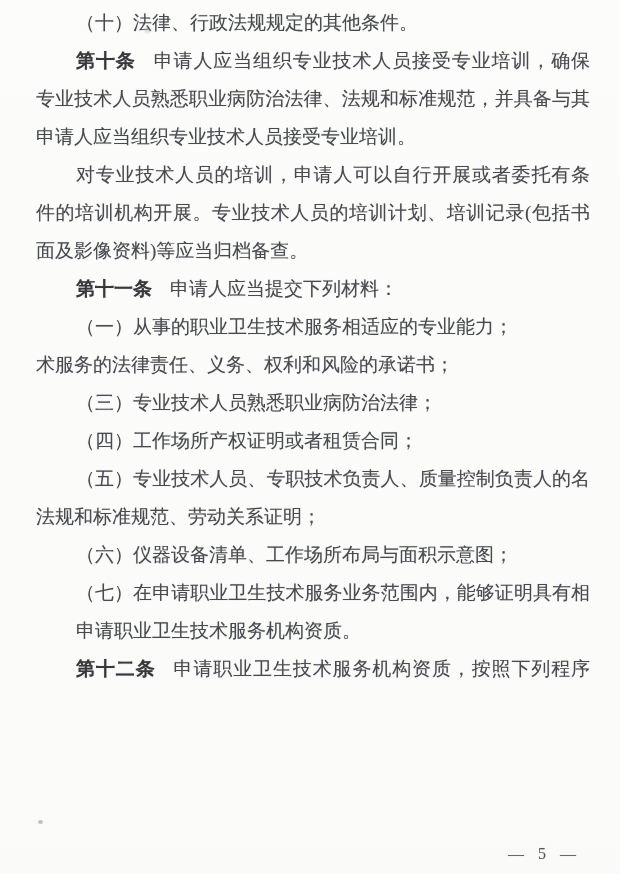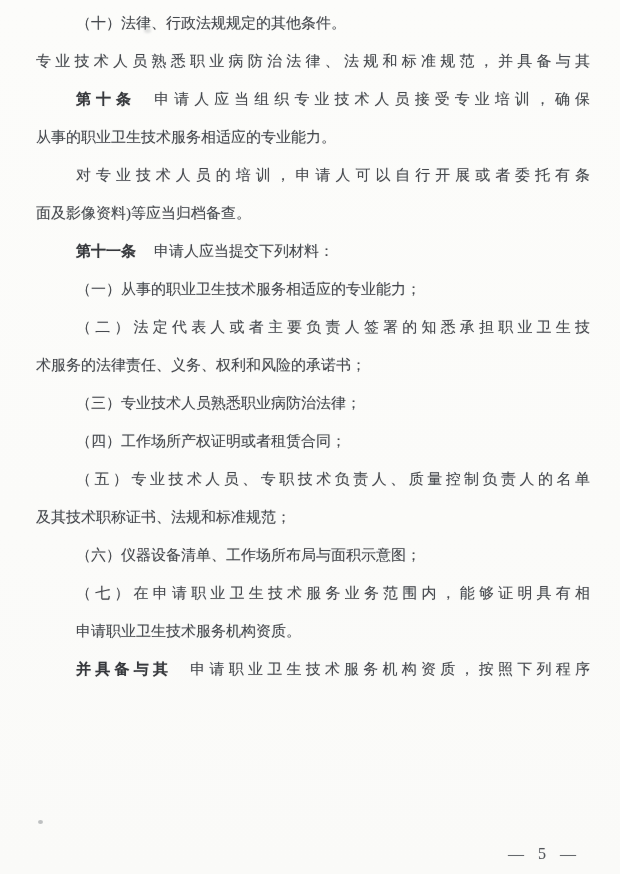--- a/index.html
+++ b/index.html
@@ -17,21 +17,21 @@
   }
   .content {
     position: absolute;
     top: 4px;
     left: 36px;
     width: 554px;
   }
   .line {
     height: 38px;
     line-height: 38px;
-    font-size: 15px;
+    font-size: 19px;
     color: #474a4f;
     letter-spacing: 0;
     text-shadow: 0 0 1px rgba(96, 100, 106, 0.38);
     overflow: hidden;
     text-align: left;
     white-space: normal;
   }
   .line.indent {
     padding-left: 40px;
   }
@@ -78,34 +78,34 @@
     background: rgba(170, 172, 176, 0.35);
     filter: blur(1px);
   }
 </style>
 </head>
 <body>
 
 <div class="page">
   <div class="content">
       <div class="line indent"><span>（十）法律、行政法规规定的其他条件。</span></div>
+      <div class="line indent full"><span class="lead">第十条</span><span>申请人应当组织专业技术人员接受专业培训，确保</span></div>
       <div class="line full"><span>专业技术人员熟悉职业病防治法律、法规和标准规范，并具备与其</span></div>
-      <div class="line indent full"><span class="lead">第十条</span><span>申请人应当组织专业技术人员接受专业培训，确保</span></div>
-      <div class="line"><span>从事的职业卫生技术服务相适应的专业能力。</span></div>
+      <div class="line"><span>申请人应当组织专业技术人员接受专业培训。</span></div>
       <div class="line indent full"><span>对专业技术人员的培训，申请人可以自行开展或者委托有条</span></div>
+      <div class="line full"><span>件的培训机构开展。专业技术人员的培训计划、培训记录(包括书</span></div>
       <div class="line"><span>面及影像资料)等应当归档备查。</span></div>
       <div class="line indent"><span class="lead">第十一条</span><span>申请人应当提交下列材料：</span></div>
       <div class="line indent"><span>（一）从事的职业卫生技术服务相适应的专业能力；</span></div>
-      <div class="line indent full"><span>（二）法定代表人或者主要负责人签署的知悉承担职业卫生技</span></div>
       <div class="line"><span>术服务的法律责任、义务、权利和风险的承诺书；</span></div>
       <div class="line indent"><span>（三）专业技术人员熟悉职业病防治法律；</span></div>
       <div class="line indent"><span>（四）工作场所产权证明或者租赁合同；</span></div>
       <div class="line indent full"><span>（五）专业技术人员、专职技术负责人、质量控制负责人的名单</span></div>
-      <div class="line"><span>及其技术职称证书、法规和标准规范；</span></div>
+      <div class="line"><span>法规和标准规范、劳动关系证明；</span></div>
       <div class="line indent"><span>（六）仪器设备清单、工作场所布局与面积示意图；</span></div>
       <div class="line indent full"><span>（七）在申请职业卫生技术服务业务范围内，能够证明具有相</span></div>
       <div class="line indent"><span>申请职业卫生技术服务机构资质。</span></div>
-      <div class="line indent full"><span class="lead">并具备与其</span><span>申请职业卫生技术服务机构资质，按照下列程序</span></div>
+      <div class="line indent full"><span class="lead">第十二条</span><span>申请职业卫生技术服务机构资质，按照下列程序</span></div>
     </div>
   <div class="page-number">— 5 —</div>
   <div class="speck speck-a"></div>
   <div class="speck speck-b"></div>
 </div>
 
 </body></html>

